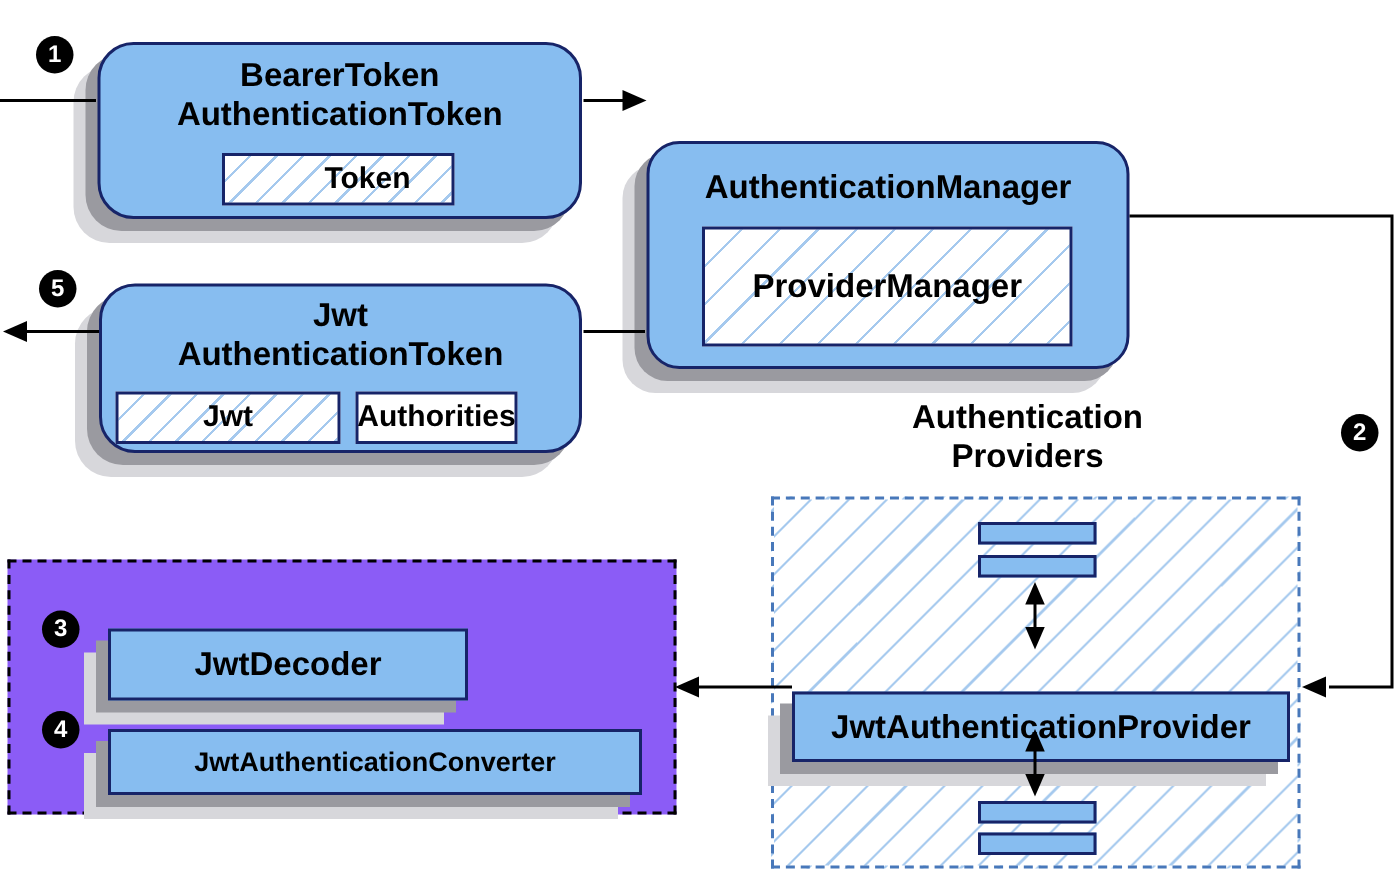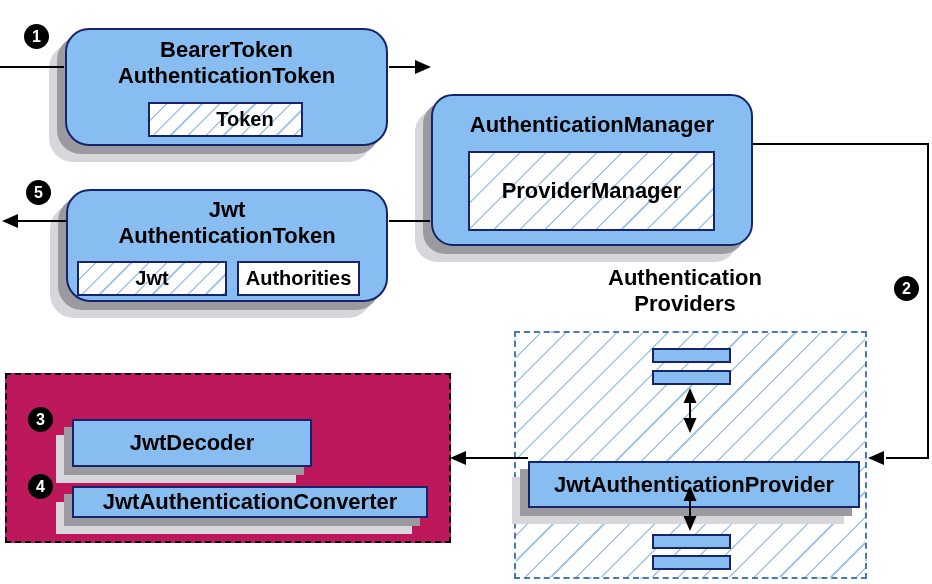--- a/index.html
+++ b/index.html
@@ -62,21 +62,21 @@
     left: 514px; top: 331px;
     width: 353px; height: 248px;
     border: 2px dashed #4878ba;
     background-color: #ffffff;
   }
   .resolver-area {
     position: absolute;
     left: 5px; top: 373px;
     width: 446px; height: 170px;
     border: 2px dashed #000000;
-    background-color: #be185d;
+    background-color: #8b5cf6;
     text-decoration: underline;
   }
   .bar {
     position: absolute;
     width: 79px; height: 15px;
     background: #87bdf0;
     border: 2px solid #172468;
   }
   .badge {
     position: absolute;
@@ -130,39 +130,39 @@
     <div class="box-title" style="top:16px;">AuthenticationManager</div>
     <div class="chip chip-lg hatch-lg" style="left:35px; top:55px; width:247px; height:80px;">ProviderManager</div>
   </div>
 
   <div class="box rounded shadowed" style="left:66px; top:163px; width:322px; height:113px;">
     <div class="box-title" style="top:6px;">
       <div>Jwt</div>
       <div>AuthenticationToken</div>
     </div>
     <div class="chip hatch-sm" style="left:9px; top:70px; width:150px; height:35px;">Jwt</div>
-    <div class="chip" style="left:169px; top:70px; width:123px; height:35px;">Authorities</div>
+    <div class="chip" style="left:169px; top:70px; width:108px; height:35px;">Authorities</div>
   </div>
 
   <div class="group-title" style="left:565px; top:265px; width:240px;">
     <div>Authentication</div>
     <div>Providers</div>
   </div>
 
   <div class="providers-area hatch-lg">
     <div class="bar" style="left:136px; top:15px;"></div>
     <div class="bar" style="left:136px; top:37px;"></div>
     <div class="box shadowed flex-center" style="left:12px; top:102px; width:332px; height:47px; font-size:22px;">JwtAuthenticationProvider</div>
     <div class="bar" style="left:136px; top:201px;"></div>
     <div class="bar" style="left:136px; top:222px;"></div>
   </div>
 
   <div class="resolver-area">
     <div class="box shadowed flex-center" style="left:65px; top:18px; width:240px; height:48px; font-size:22px;">JwtDecoder</div>
-    <div class="box shadowed flex-center" style="left:65px; top:85px; width:356px; height:32px; font-size:22px;">JwtAuthenticationConverter</div>
+    <div class="box shadowed flex-center" style="left:65px; top:85px; width:356px; height:44px; font-size:18px;">JwtAuthenticationConverter</div>
   </div>
 
   <svg class="overlay" width="932" height="584" viewBox="0 0 932 584">
     <g stroke="#000000" stroke-width="2" fill="none">
       <path d="M0 67 H64"></path>
       <path d="M389 67 H417"></path>
       <path d="M66 221 H16"></path>
       <path d="M389 221 H430"></path>
       <path d="M753 144 H928 V458 H886"></path>
       <path d="M528 458 H466"></path>

